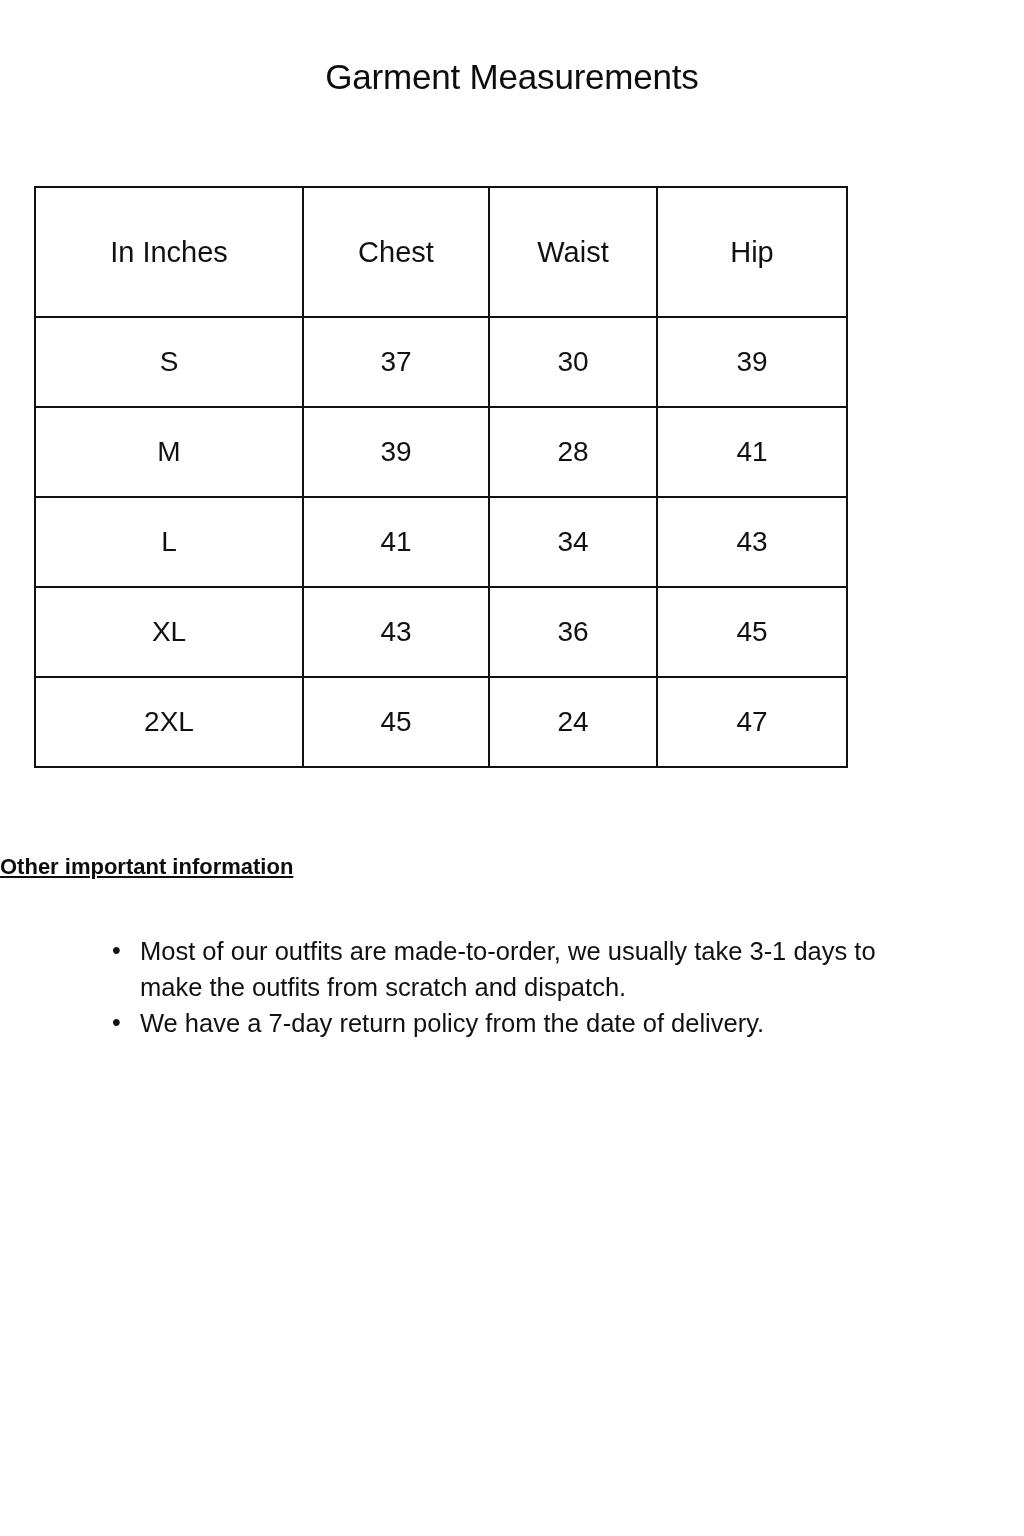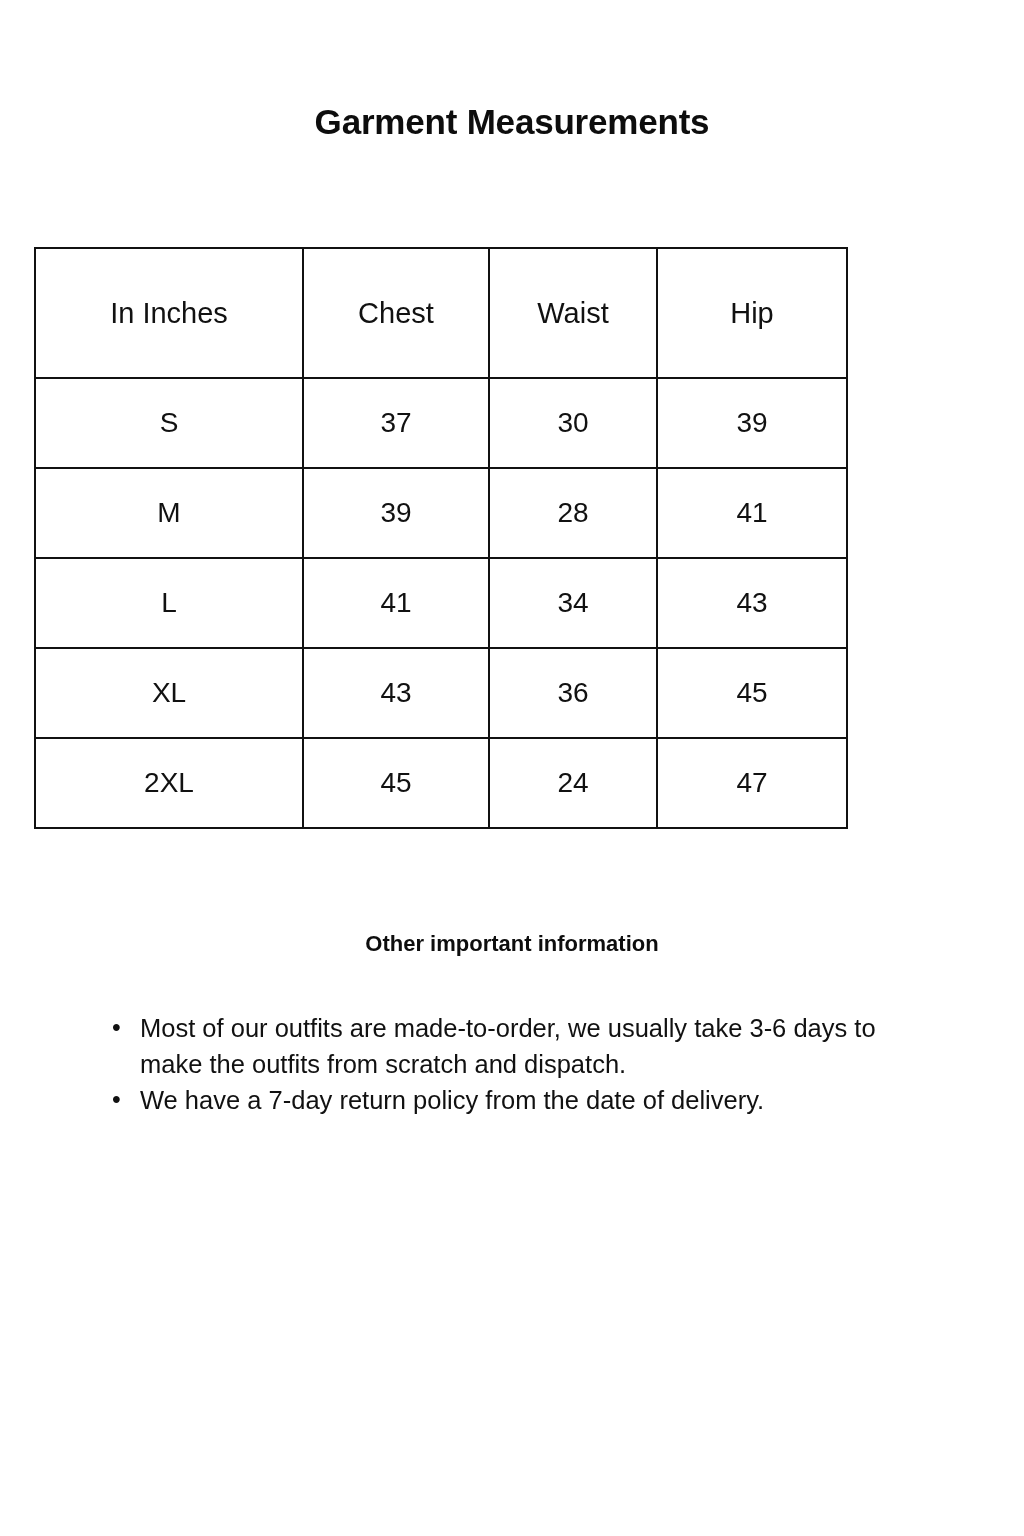--- a/index.html
+++ b/index.html
@@ -16,28 +16,28 @@
   }
   .page {
     position: relative;
     width: 1024px;
     height: 1536px;
     box-sizing: border-box;
   }
   .title {
     text-align: center;
     font-size: 35px;
-    font-weight: 700;
+    font-weight: 400;
     letter-spacing: -0.2px;
     color: #0d0d0d;
     margin: 0;
-    padding-top: 102px;
+    padding-top: 57px;
   }
   .table-wrap {
-    margin: 16px auto;
+    margin: 0 auto;
     padding-top: 89px;
     width: 956px;
   }
   table.size-table {
     border-collapse: collapse;
     width: 812px;
     table-layout: fixed;
   }
   table.size-table th,
   table.size-table td {
@@ -54,26 +54,27 @@
   }
   table.size-table tbody td {
     height: 88px;
   }
   table.size-table col.c-size { width: 268px; }
   table.size-table col.c-chest { width: 186px; }
   table.size-table col.c-waist { width: 168px; }
   table.size-table col.c-hip { width: 190px; }
 
   .other-heading {
-    text-align: center;
+    text-align: left;
     font-size: 22px;
     font-weight: 700;
     color: #0d0d0d;
     margin: 0;
     padding-top: 86px;
+    text-decoration: underline;
   }
   .notes {
     margin: 0;
     padding: 53px 0 0 0;
     list-style: none;
   }
   .notes li {
     position: relative;
     font-size: 25.5px;
     line-height: 1.42;
@@ -150,21 +151,21 @@
         </tr>
       </tbody>
     </table>
   </div>
 
   <h2 class="other-heading">Other important information</h2>
 
   <ul class="notes">
     <li>
       <span class="bullet">•</span>
-      <span class="txt">Most of our outfits are made-to-order, we usually take 3-6 days to make the outfits from scratch and dispatch.</span>
+      <span class="txt">Most of our outfits are made-to-order, we usually take 3-1 days to make the outfits from scratch and dispatch.</span>
     </li>
     <li>
       <span class="bullet">•</span>
       <span class="txt"> We have a 7-day return policy from the date of delivery.</span>
     </li>
   </ul>
 
 </div>
 
 </body></html>

